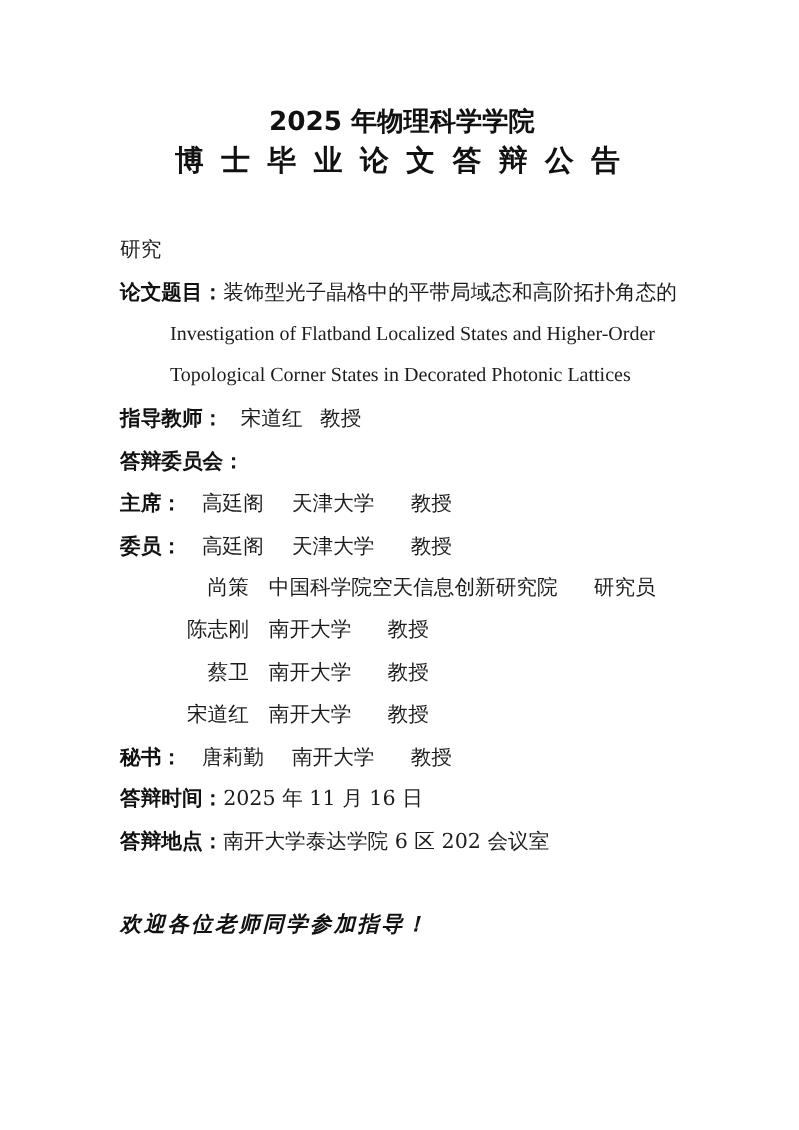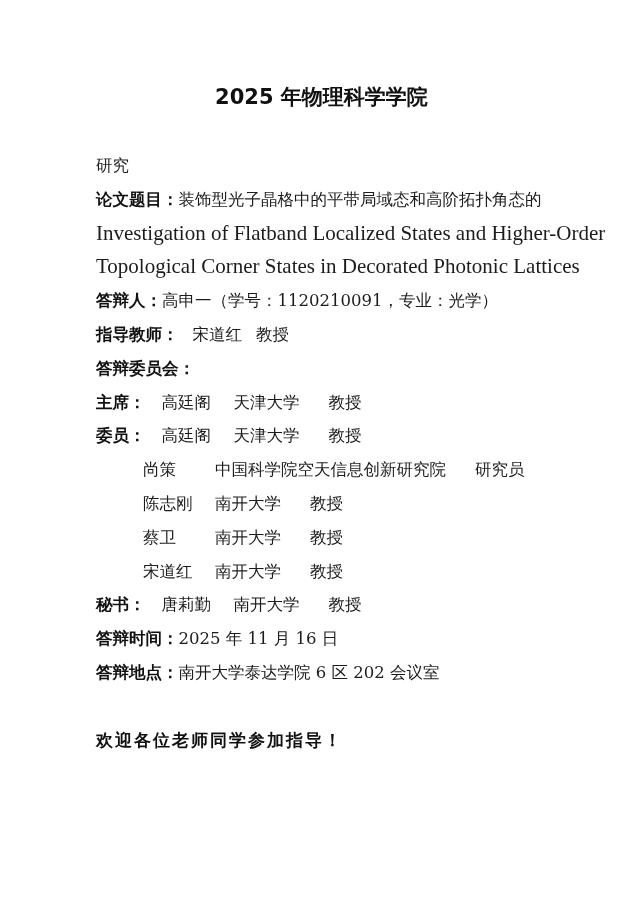--- a/index.html
+++ b/index.html
@@ -48,21 +48,22 @@
   .line {
     line-height: 33.8px;
     white-space: nowrap;
   }
   .lbl {
     font-weight: bold;
     color: #111;
   }
   .en-line {
     font-family: "Liberation Serif", "DejaVu Serif", serif;
-    font-size: 21px;
+    font-size: 16px;
+    margin-left: 40px;
   }
   .row {
     display: flex;
     align-items: baseline;
     gap: 16px;
   }
   .row-label {
     flex: 0 0 47px;
     font-weight: bold;
     color: #111;
@@ -71,56 +72,56 @@
   .m-name {
     flex: 0 0 56px;
     white-space: nowrap;
   }
   .m-title {
     margin-left: 13px;
     white-space: nowrap;
   }
   .indent {
     padding-left: 47px;
+    text-align: right;
   }
   .sup-name { margin-left: 14px; }
   .sup-title { margin-left: 14px; }
   .footer-line {
     margin-top: 34px;
     line-height: 33.8px;
     font-weight: bold;
+    font-style: italic;
     font-size: 17px;
     letter-spacing: 2px;
     color: #111;
     white-space: nowrap;
   }
 </style>
 </head>
 <body>
 
 <div class="page">
   <div class="content">
 
     <div class="doc-title-1">2025 年物理科学学院</div>
+    <div class="doc-title-2">博士毕业论文答辩公告</div>
 
     <div class="body-block">
 
       <div class="line">
         <span>研究</span>
       </div>
       <div class="line">
         <span class="lbl">论文题目：</span><span>装饰型光子晶格中的平带局域态和高阶拓扑角态的</span>
       </div>
 
       <div class="line en-line">Investigation of Flatband Localized States and Higher-Order</div>
       <div class="line en-line">Topological Corner States in Decorated Photonic Lattices</div>
 
-      <div class="line">
-        <span class="lbl">答辩人：</span><span>高申一（学号：1120210091，专业：光学）</span>
-      </div>
 
       <div class="line">
         <span class="lbl">指导教师：</span><span class="sup-name">宋道红</span><span class="sup-title">教授</span>
       </div>
 
       <div class="line lbl">答辩委员会：</div>
 
       <div class="line row">
         <span class="row-label">主席：</span>
         <span class="m-name">高廷阁</span>

